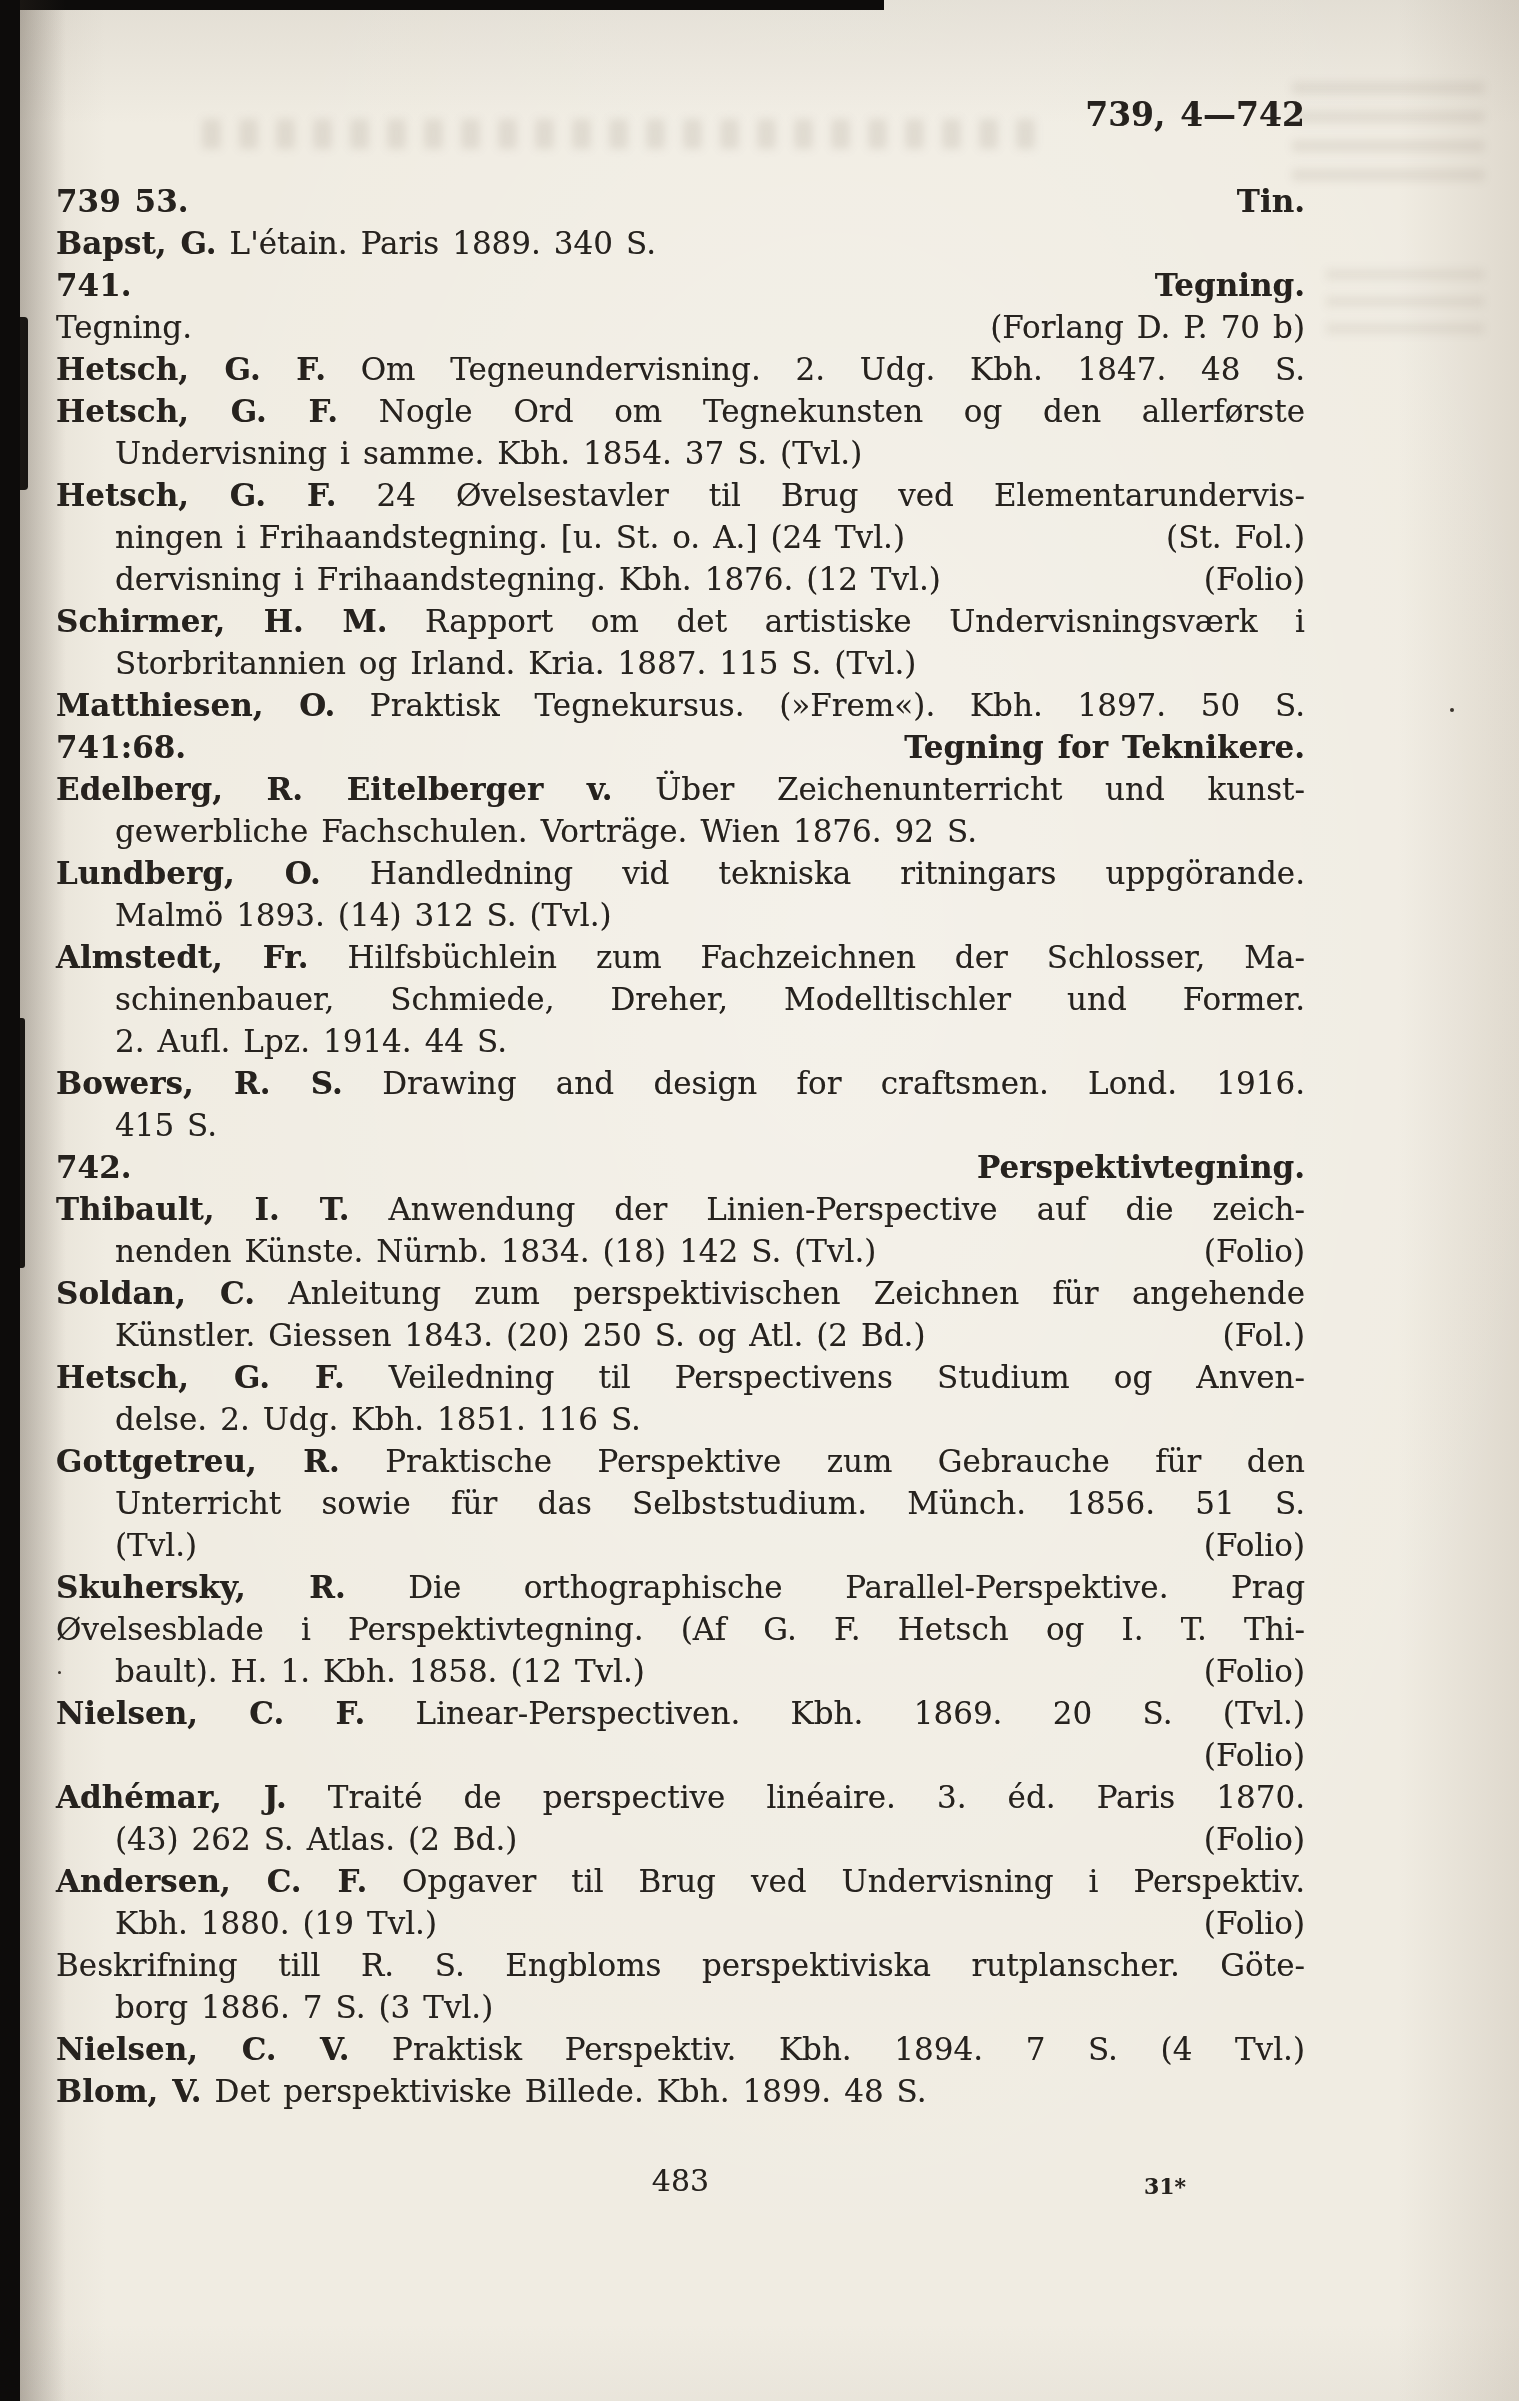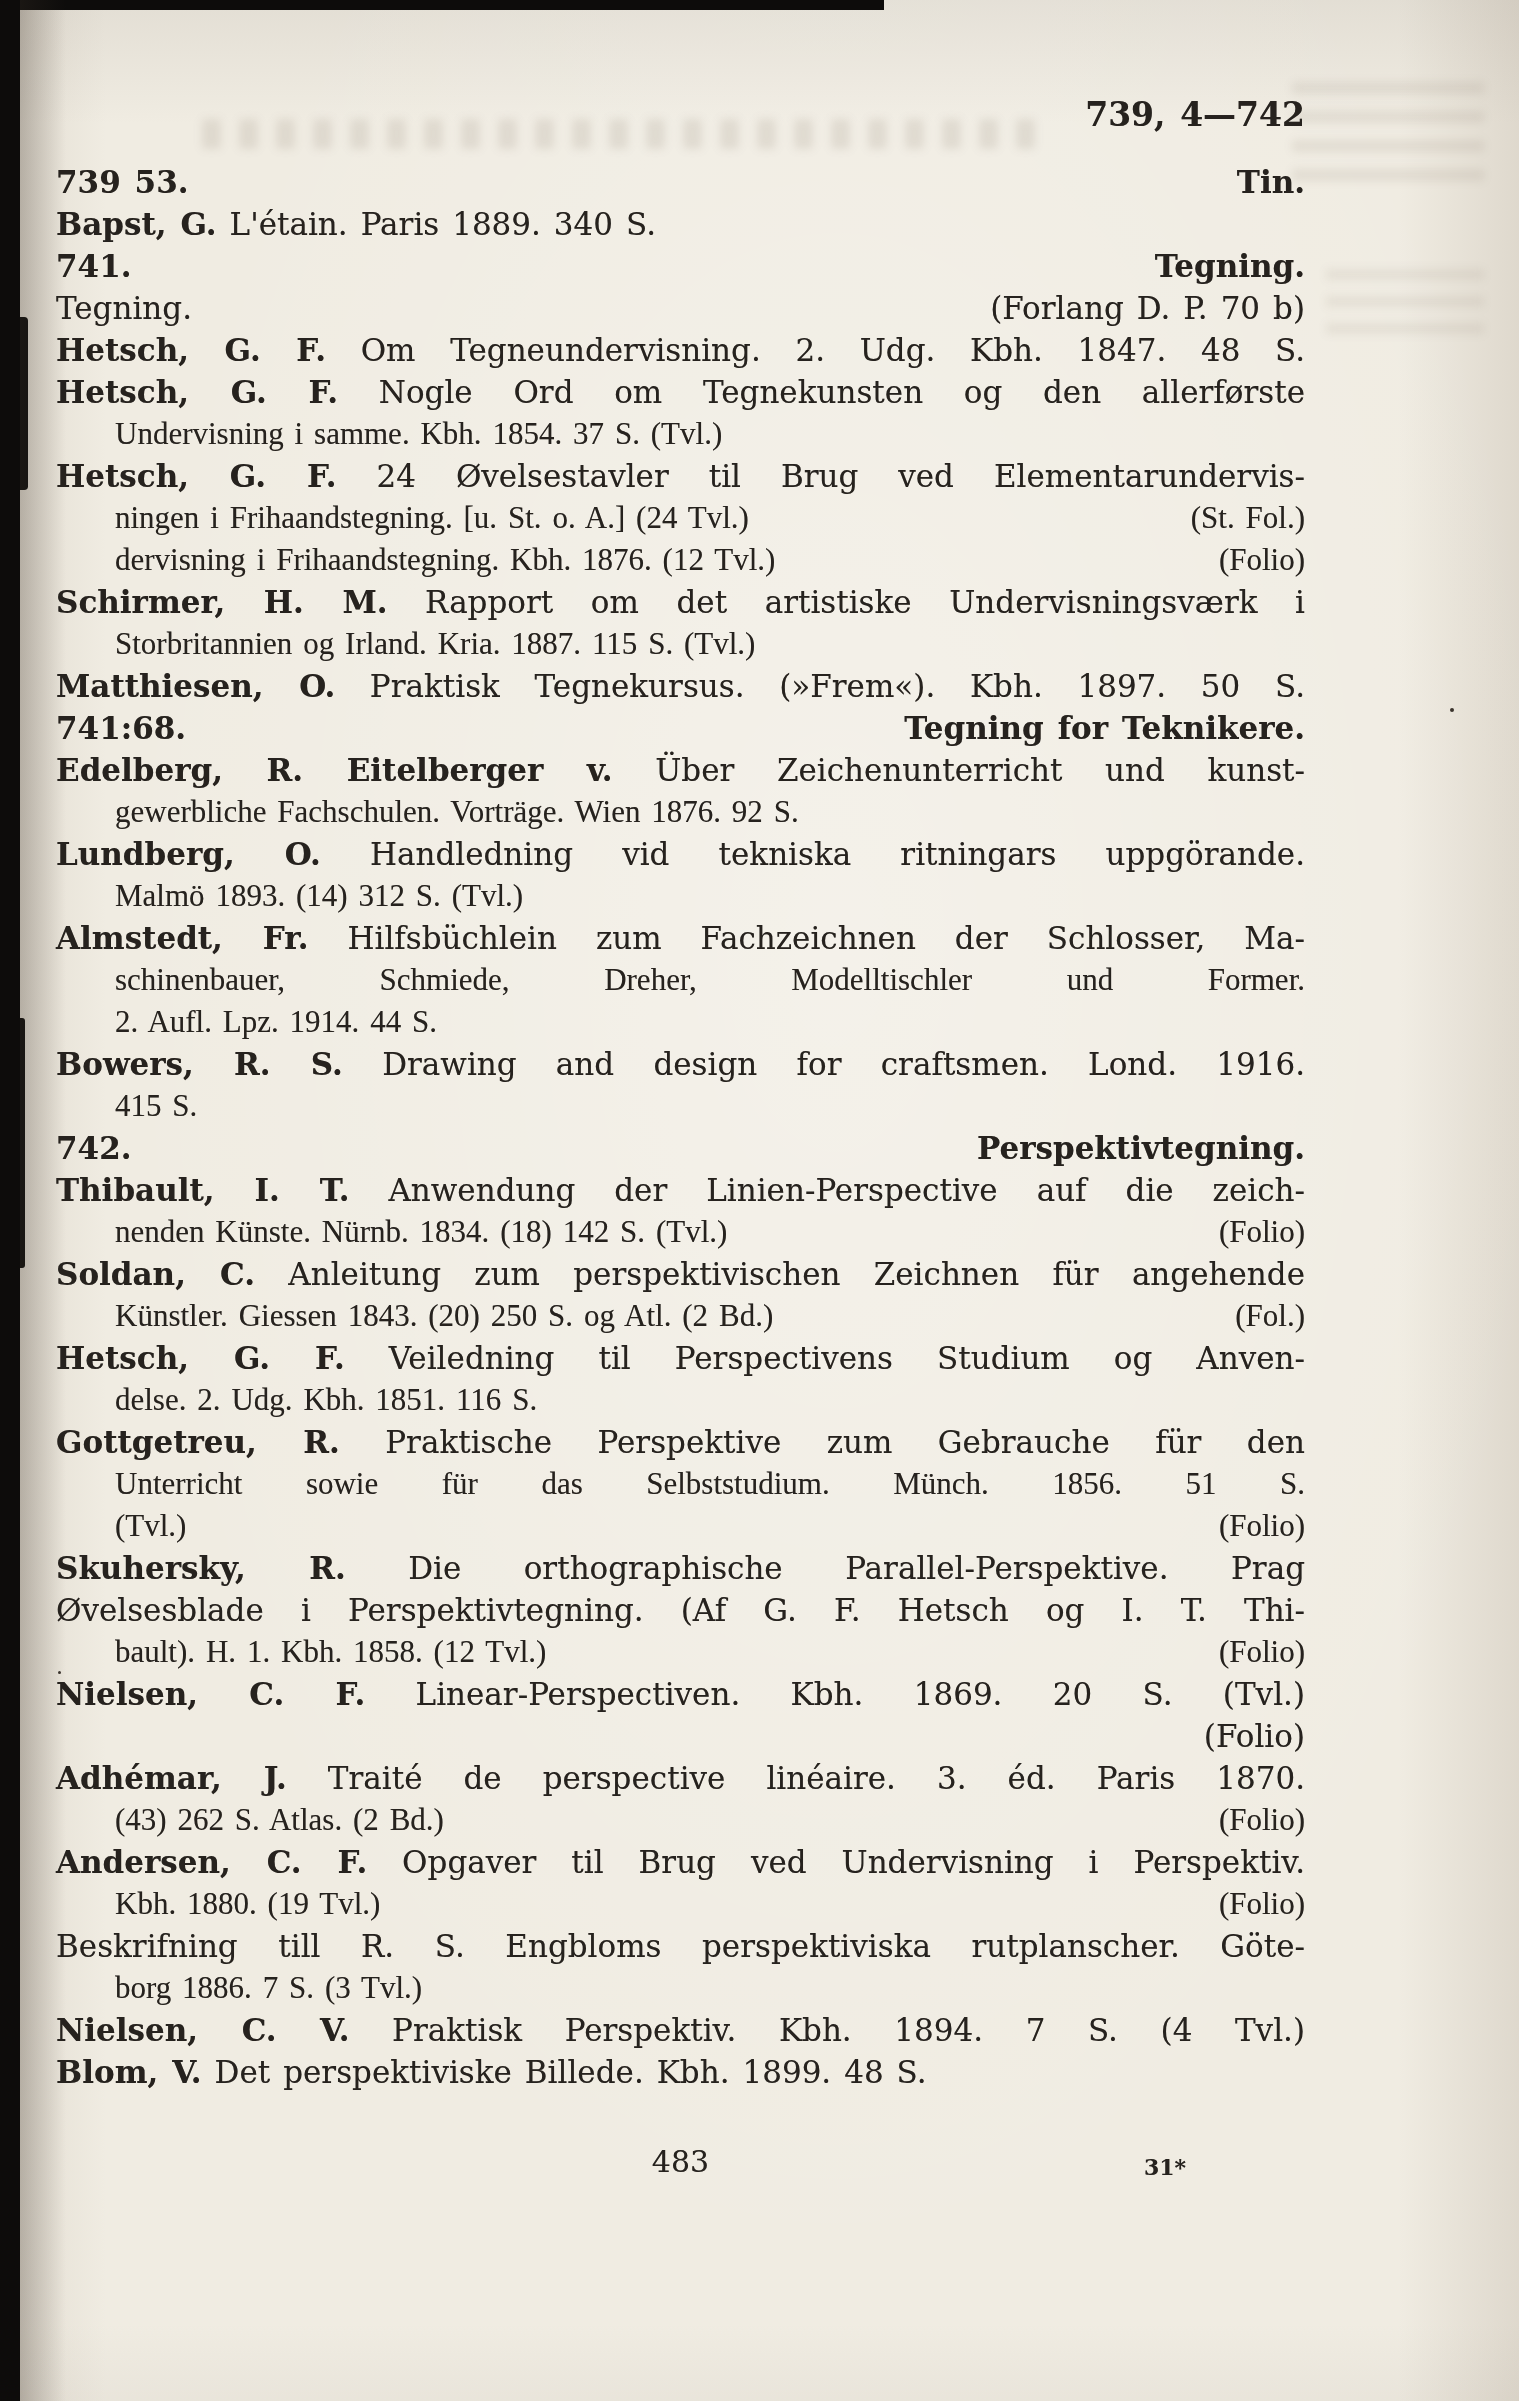--- a/index.html
+++ b/index.html
@@ -37,27 +37,27 @@
   .speck1 { left:1450px; top:708px; width:4.3px; height:4.3px; }
   .speck2 { left:58px; top:1671px; width:3.4px; height:3.4px; }
 
   .text-block {
     position:absolute; left:56px; top:94px; width:1249px;
     font-size:31px; line-height:42px;
     word-spacing:0.10em;
     text-shadow:0 0 0.5px rgba(38,34,30,.35);
   }
   .folio { text-align:right; font-weight:bold; font-size:33px; line-height:42px; }
-  .lines { margin-top:25px; }
+  .lines { margin-top:44px; }
   .line { position:relative; }
   .line .b { font-weight:bold; }
   .fill { text-align:justify; text-align-last:justify; }
   .has-right { display:flex; justify-content:space-between; text-align:left; text-align-last:auto; }
   .has-right .right { white-space:nowrap; }
-  .indent { padding-left:59px;font-family:Liberation Serif, serif; }
+  .indent { padding-left:59px; }
 
   .footer { margin-top:48px; position:relative; font-size:30px; }
   .footer .pagenum { display:block; text-align:center; }
   .footer .mark { position:absolute; left:1088px; top:4.8px; font-size:22px; font-weight:bold; }
 </style>
 </head>
 <body>
 
 <div class="page">
   <div class="paper-texture"></div>

